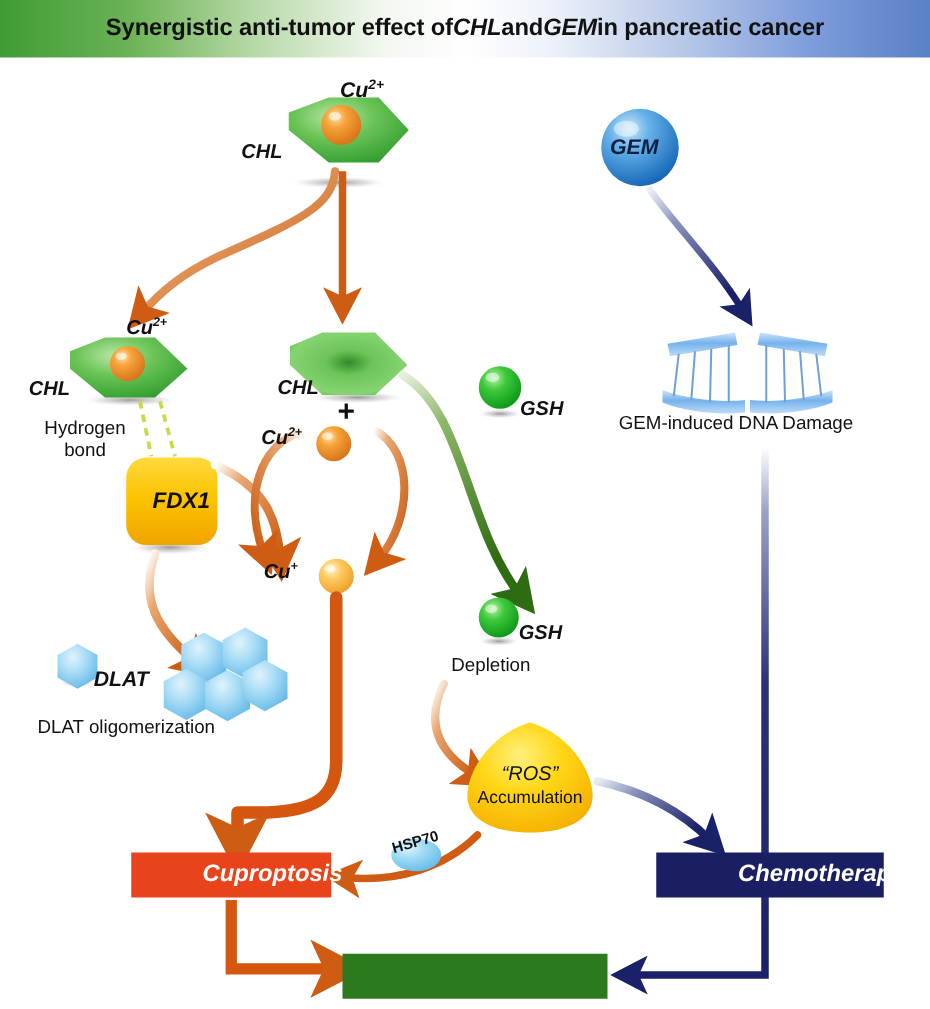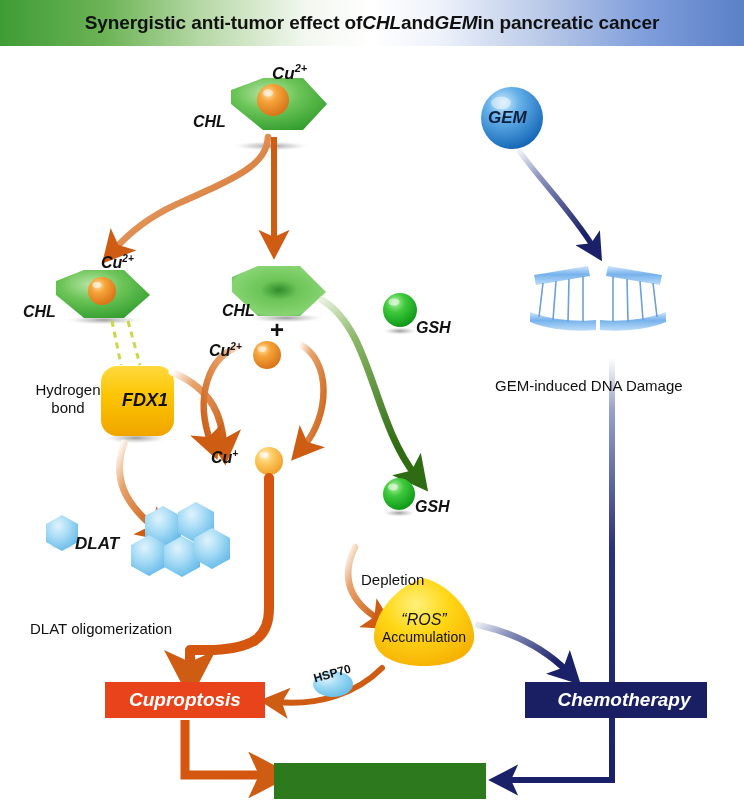--- a/index.html
+++ b/index.html
@@ -18,25 +18,25 @@
     white-space:nowrap;
   }
   #banner-title i{font-style:italic;}
 
   
   #art{position:absolute;left:0;top:0;width:744px;height:807px;}
 
   
   .lbl{position:absolute;white-space:nowrap;color:#111;}
   .bi{font-weight:bold;font-style:italic;}
-  .pl{font-weight:normal;font-style:normal;margin-top:47px;}
+  .pl{font-weight:normal;font-style:normal;}
 
   .box-label{
     position:absolute;display:flex;align-items:center;justify-content:center;
-    font-weight:bold;font-style:italic;color:#ffffff;white-space:nowrap;
+    font-weight:bold;font-style:italic;color:#ffffff;white-space:nowrap;padding-left:33px;
   }
   .ros-label{
     position:absolute;display:flex;flex-direction:column;align-items:center;
     justify-content:center;color:#111;white-space:nowrap;line-height:1.15;
   }
 </style>
 </head>
 <body>
 
 <div id="stage">

